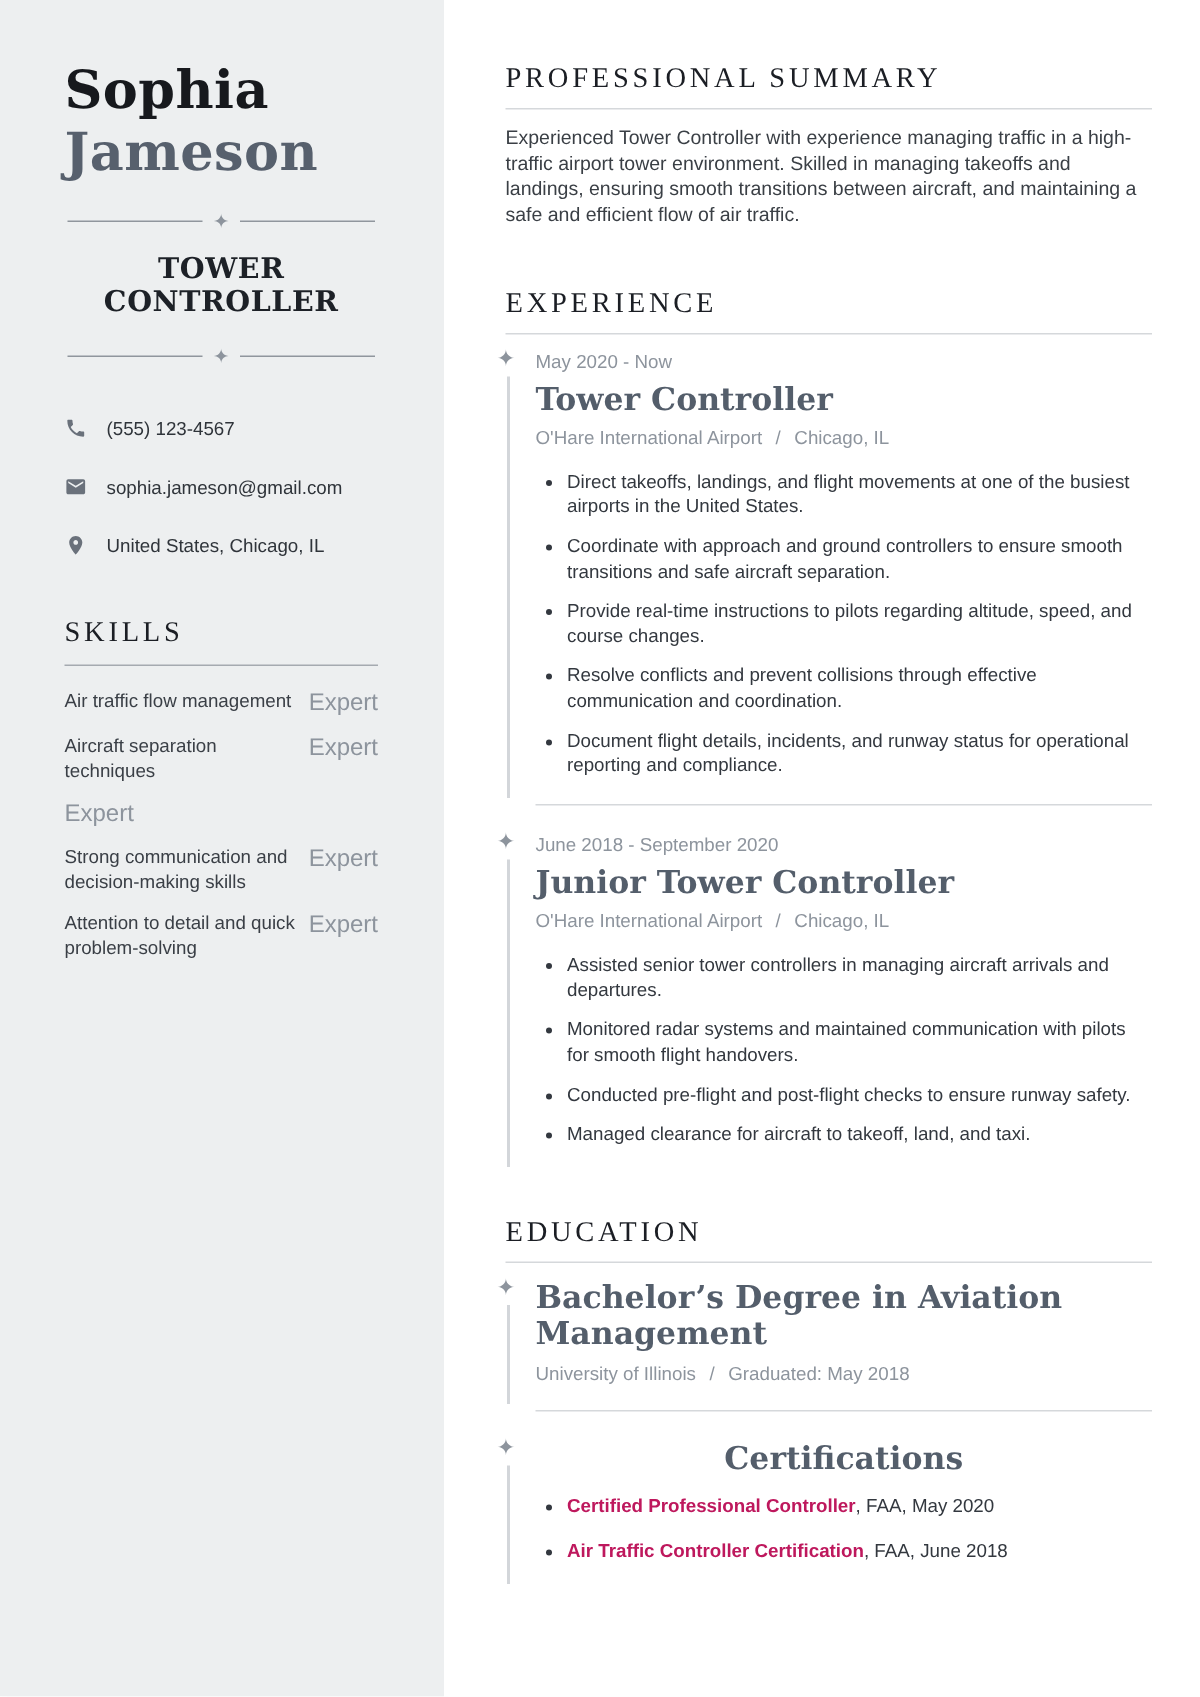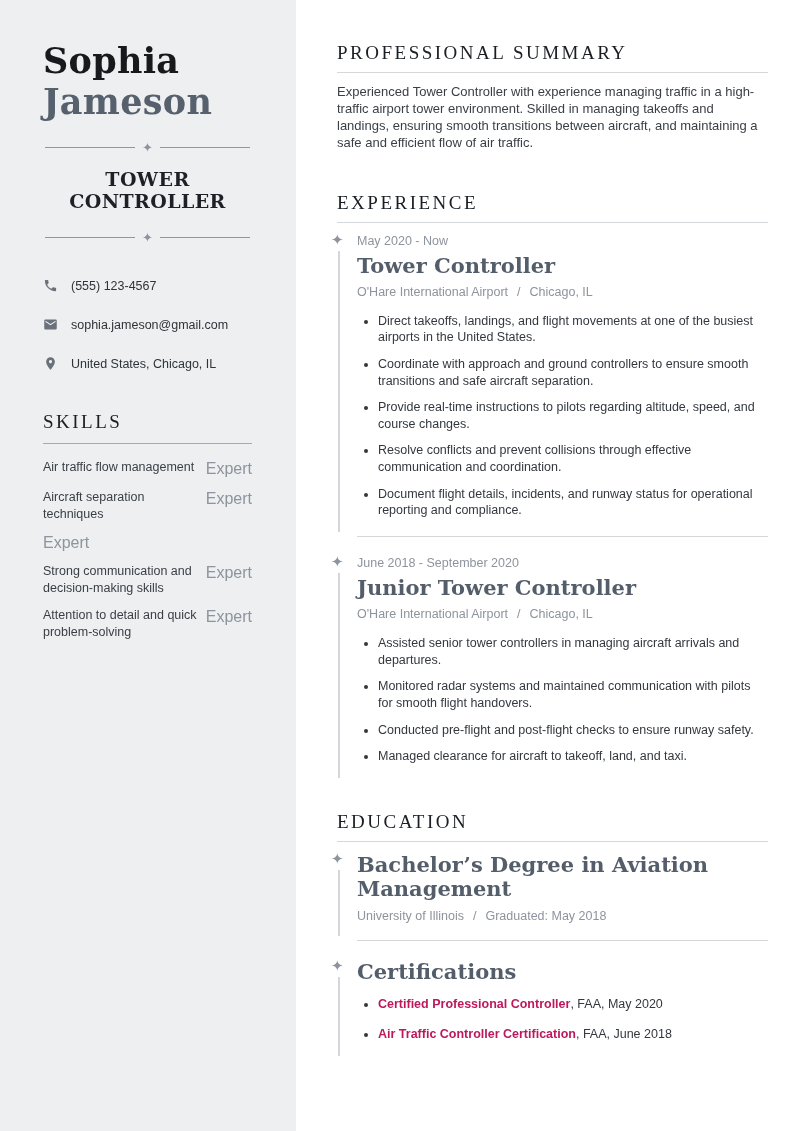--- a/index.html
+++ b/index.html
@@ -182,21 +182,21 @@
         <h4 class="entry-title" style="margin-top:0;">Bachelor’s Degree in Aviation Management</h4>
         <div class="entry-meta edu-meta">
           <span>University of Illinois</span><span class="slash">/</span><span>Graduated: May 2018</span>
         </div>
       </article>
 
       <div class="entry-sep"></div>
 
       <article class="entry">
         <span class="marker">✦</span>
-        <h4 class="entry-title" style="margin-top:0;">Certifications</h4>
+        <h4 class="entry-title" style="margin-top:0;text-align:center;">Certifications</h4>
         <ul class="bullets cert-bullets">
           <li><b>Certified Professional Controller</b><span>, FAA, May 2020</span></li>
           <li><b>Air Traffic Controller Certification</b><span>, FAA, June 2018</span></li>
         </ul>
       </article>
     </section>
 
   </main>
 </div>
 

